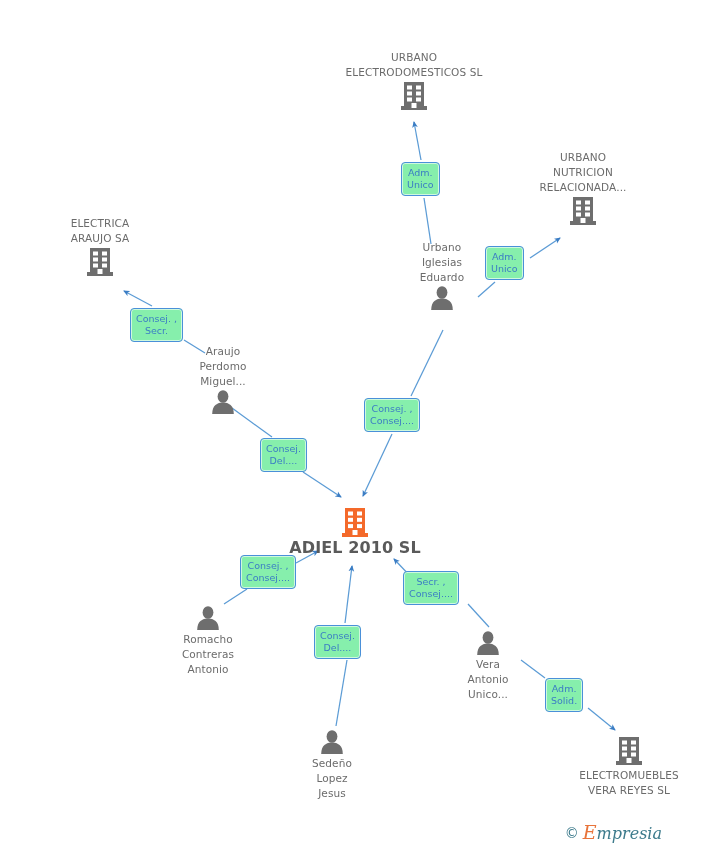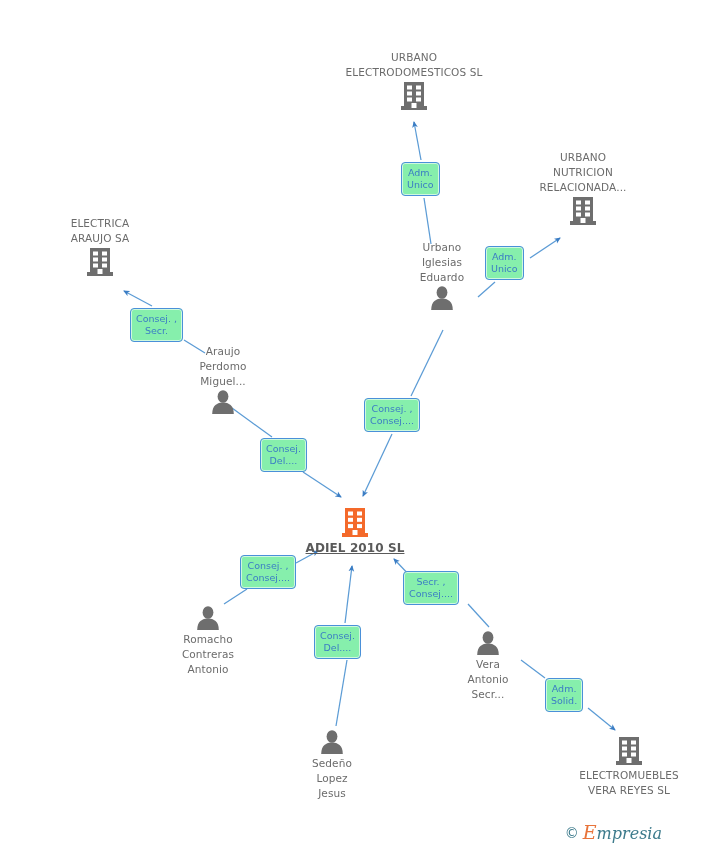--- a/index.html
+++ b/index.html
@@ -51,22 +51,21 @@
     margin: 0 auto;
     line-height: 0;
   }
   .node.company .label-below,
   .node.company .label-above {
     font-weight: normal;
   }
   .node.root .label-below {
     color: #5a5a5a;
     font-weight: bold;
-    font-size: 12px;
-    text-decoration: underline;
+    font-size: 16px;
   }
   
   .rel {
     position: absolute;
     box-sizing: border-box;
     border: 1px solid #4a90d9;
     border-radius: 4px;
     background: #86efac;
     color: #3b7dc4;
     font-size: 9.5px;
@@ -230,21 +229,21 @@
 
   <div class="node person" style="left:488px; top:630px;">
     <span class="ico">
       <svg width="26" height="26" viewBox="0 0 26 26">
         <ellipse cx="13" cy="7.5" rx="5.4" ry="6.3" fill="#6e6e6e"></ellipse>
         <path d="M 2.2 25 C 2.2 16.6 7.2 13.6 13 13.6 C 18.8 13.6 23.8 16.6 23.8 25 Z" fill="#6e6e6e"></path>
       </svg>
     </span>
     <span class="label-below">Vera</span>
     <span class="label-below">Antonio</span>
-    <span class="label-below">Secr...</span>
+    <span class="label-below">Unico...</span>
   </div>
 
   <div class="node person" style="left:332px; top:729px;">
     <span class="ico">
       <svg width="26" height="26" viewBox="0 0 26 26">
         <ellipse cx="13" cy="7.5" rx="5.4" ry="6.3" fill="#6e6e6e"></ellipse>
         <path d="M 2.2 25 C 2.2 16.6 7.2 13.6 13 13.6 C 18.8 13.6 23.8 16.6 23.8 25 Z" fill="#6e6e6e"></path>
       </svg>
     </span>
     <span class="label-below">Sedeño</span>

